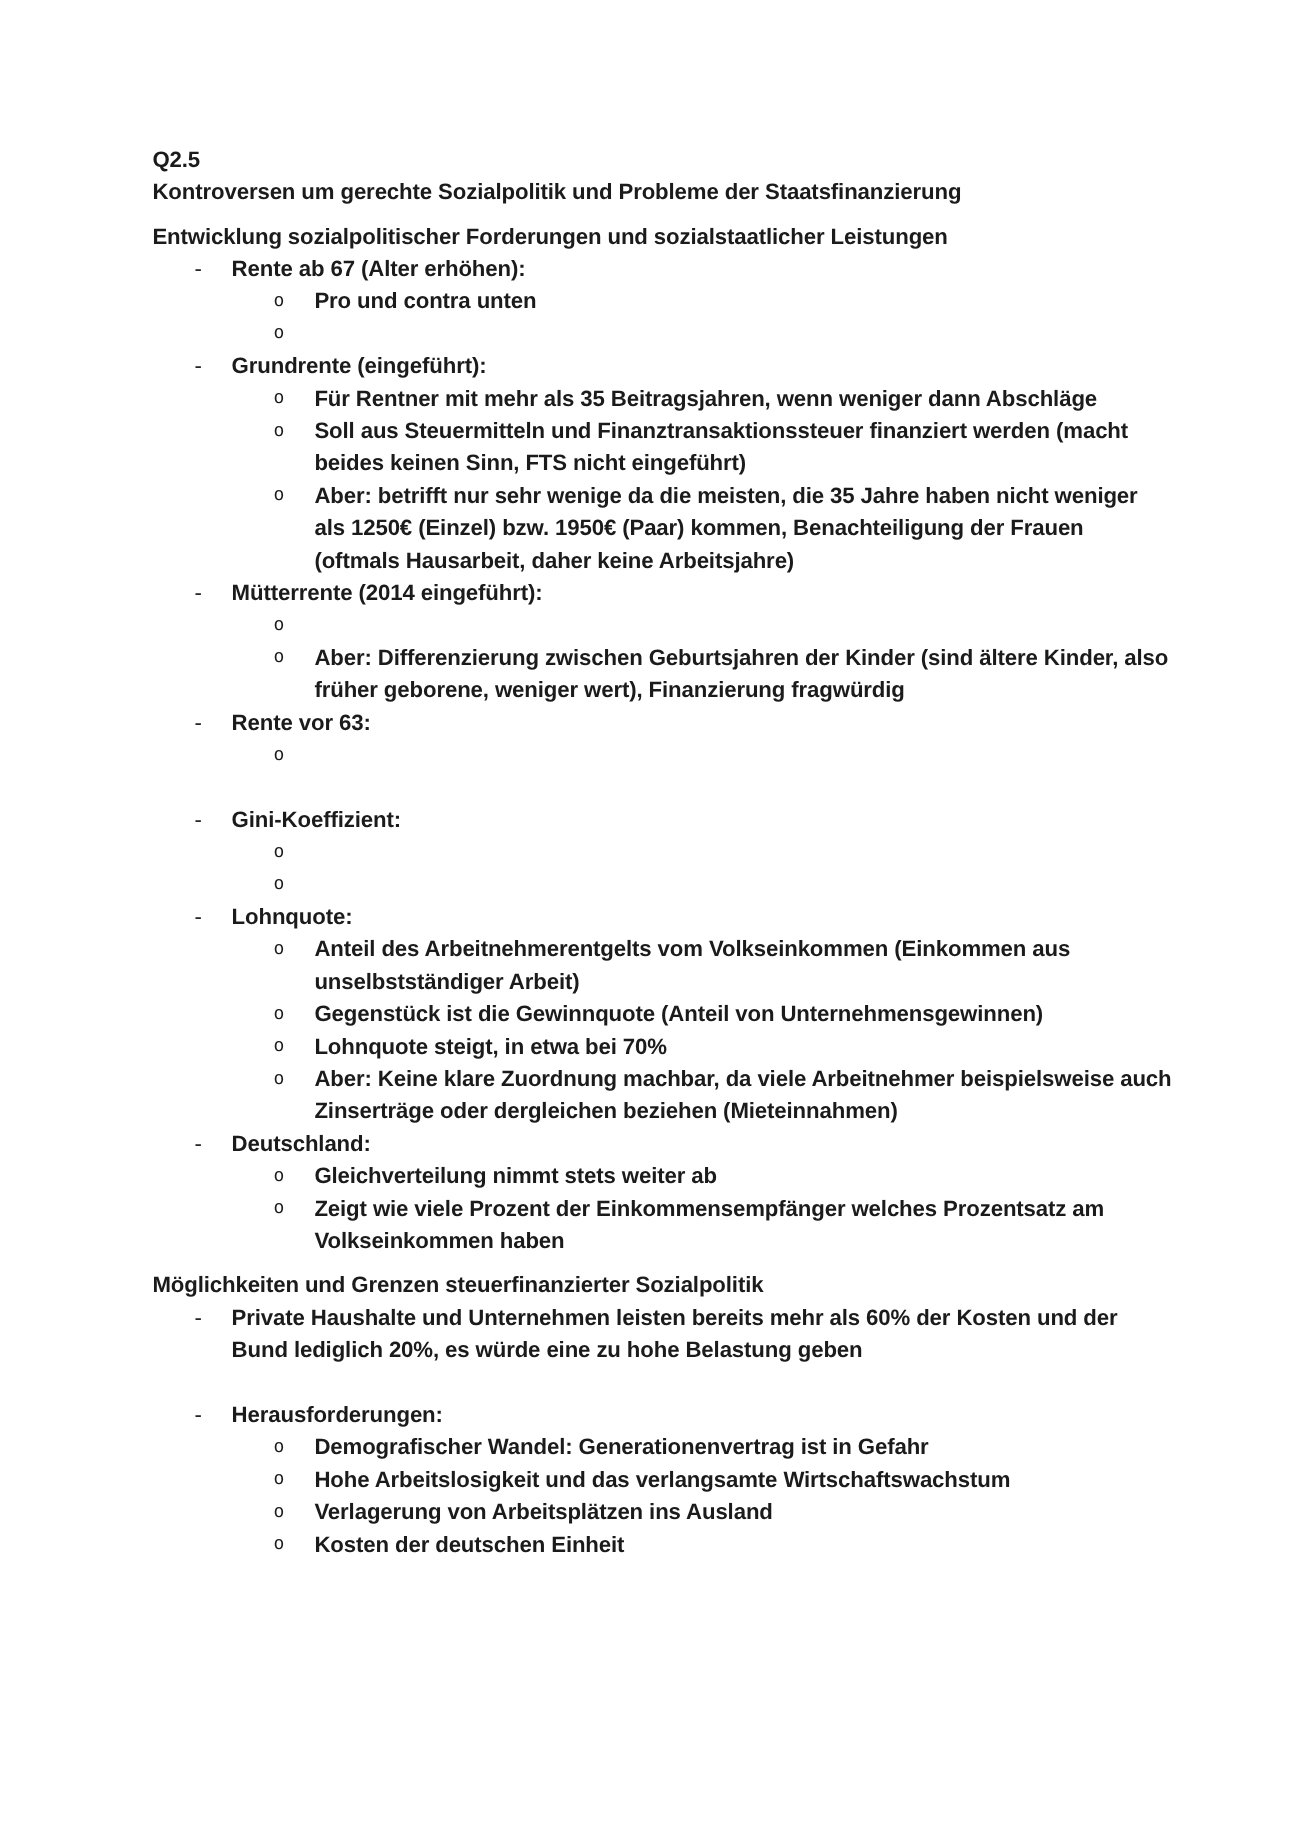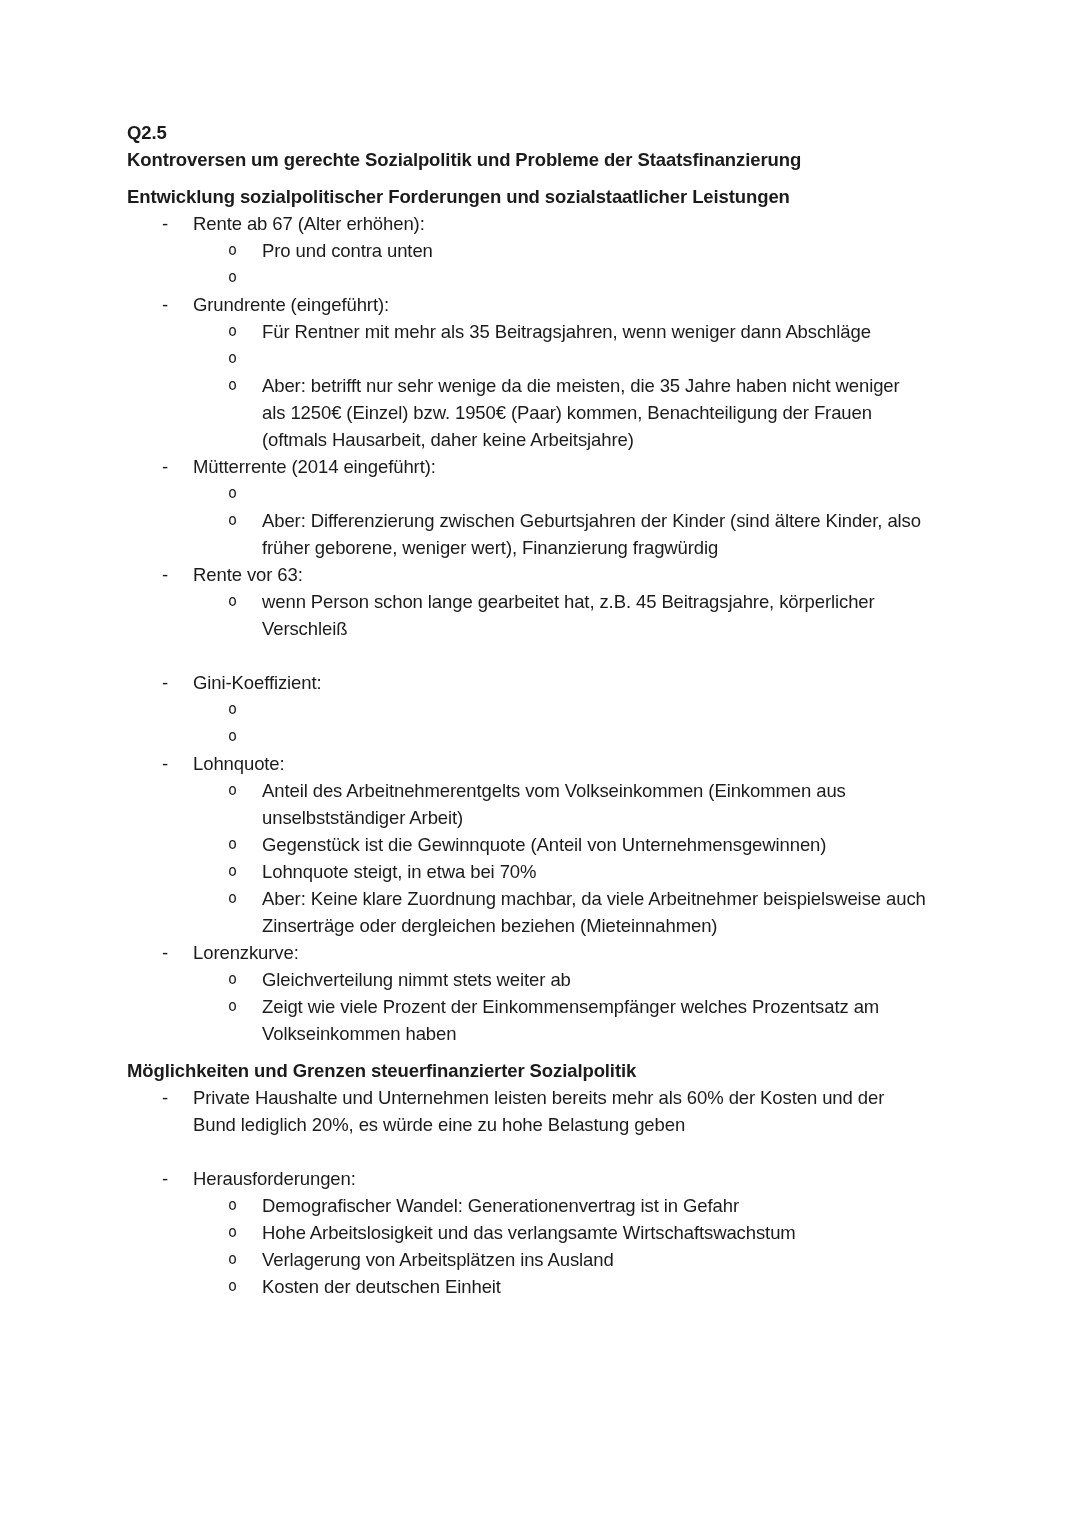--- a/index.html
+++ b/index.html
@@ -31,21 +31,21 @@
   .row .marker { flex: 0 0 auto; text-align: left; }
   .row.l1 { padding-left: 35px; }
   .row.l1 .marker { width: 31px; }
   .row.l2 { padding-left: 101px; }
   .row.l2 .marker { width: 34px; }
   .row.l2 .marker {
     font-family: "DejaVu Sans Mono", monospace;
     font-size: 15px;
     line-height: 27px;
   }
-  .row .text { white-space: pre-line; }
+  .row .text { white-space: pre-line; font-weight: bold; }
   .spacer { height: 27px; }
 </style>
 </head>
 <body>
 
 <div class="page">
   <div class="doc">
     <div class="title">Q2.5</div>
     <div class="subtitle">Kontroversen um gerechte Sozialpolitik und Probleme der Staatsfinanzierung</div>
     <div>
@@ -65,20 +65,22 @@
           <div class="row l1">
             <span class="marker">-</span>
             <span class="text">Grundrente (eingeführt):</span>
           </div>
           <div class="row l2">
             <span class="marker o">o</span>
             <span class="text">Für Rentner mit mehr als 35 Beitragsjahren, wenn weniger dann Abschläge</span>
           </div>
           <div class="row l2">
             <span class="marker o">o</span>
+            <span class="text">Soll aus Steuermitteln und Finanztransaktionssteuer finanziert werden (macht
+beides keinen Sinn, FTS nicht eingeführt)</span>
           </div>
           <div class="row l2">
             <span class="marker o">o</span>
             <span class="text">Aber: betrifft nur sehr wenige da die meisten, die 35 Jahre haben nicht weniger
 als 1250€ (Einzel) bzw. 1950€ (Paar) kommen, Benachteiligung der Frauen
 (oftmals Hausarbeit, daher keine Arbeitsjahre)</span>
           </div>
           <div class="row l1">
             <span class="marker">-</span>
             <span class="text">Mütterrente (2014 eingeführt):</span>
@@ -90,22 +92,20 @@
             <span class="marker o">o</span>
             <span class="text">Aber: Differenzierung zwischen Geburtsjahren der Kinder (sind ältere Kinder, also
 früher geborene, weniger wert), Finanzierung fragwürdig</span>
           </div>
           <div class="row l1">
             <span class="marker">-</span>
             <span class="text">Rente vor 63:</span>
           </div>
           <div class="row l2">
             <span class="marker o">o</span>
-            <span class="text">wenn Person schon lange gearbeitet hat, z.B. 45 Beitragsjahre, körperlicher
-Verschleiß</span>
           </div>
           <div class="spacer"></div>
           <div class="row l1">
             <span class="marker">-</span>
             <span class="text">Gini-Koeffizient:</span>
           </div>
           <div class="row l2">
             <span class="marker o">o</span>
           </div>
           <div class="row l2">
@@ -128,21 +128,21 @@
             <span class="marker o">o</span>
             <span class="text">Lohnquote steigt, in etwa bei 70%</span>
           </div>
           <div class="row l2">
             <span class="marker o">o</span>
             <span class="text">Aber: Keine klare Zuordnung machbar, da viele Arbeitnehmer beispielsweise auch
 Zinserträge oder dergleichen beziehen (Mieteinnahmen)</span>
           </div>
           <div class="row l1">
             <span class="marker">-</span>
-            <span class="text">Lorenzkurve:</span>
+            <span class="text">Deutschland:</span>
           </div>
           <div class="row l2">
             <span class="marker o">o</span>
             <span class="text">Gleichverteilung nimmt stets weiter ab</span>
           </div>
           <div class="row l2">
             <span class="marker o">o</span>
             <span class="text">Zeigt wie viele Prozent der Einkommensempfänger welches Prozentsatz am
 Volkseinkommen haben</span>
           </div>

